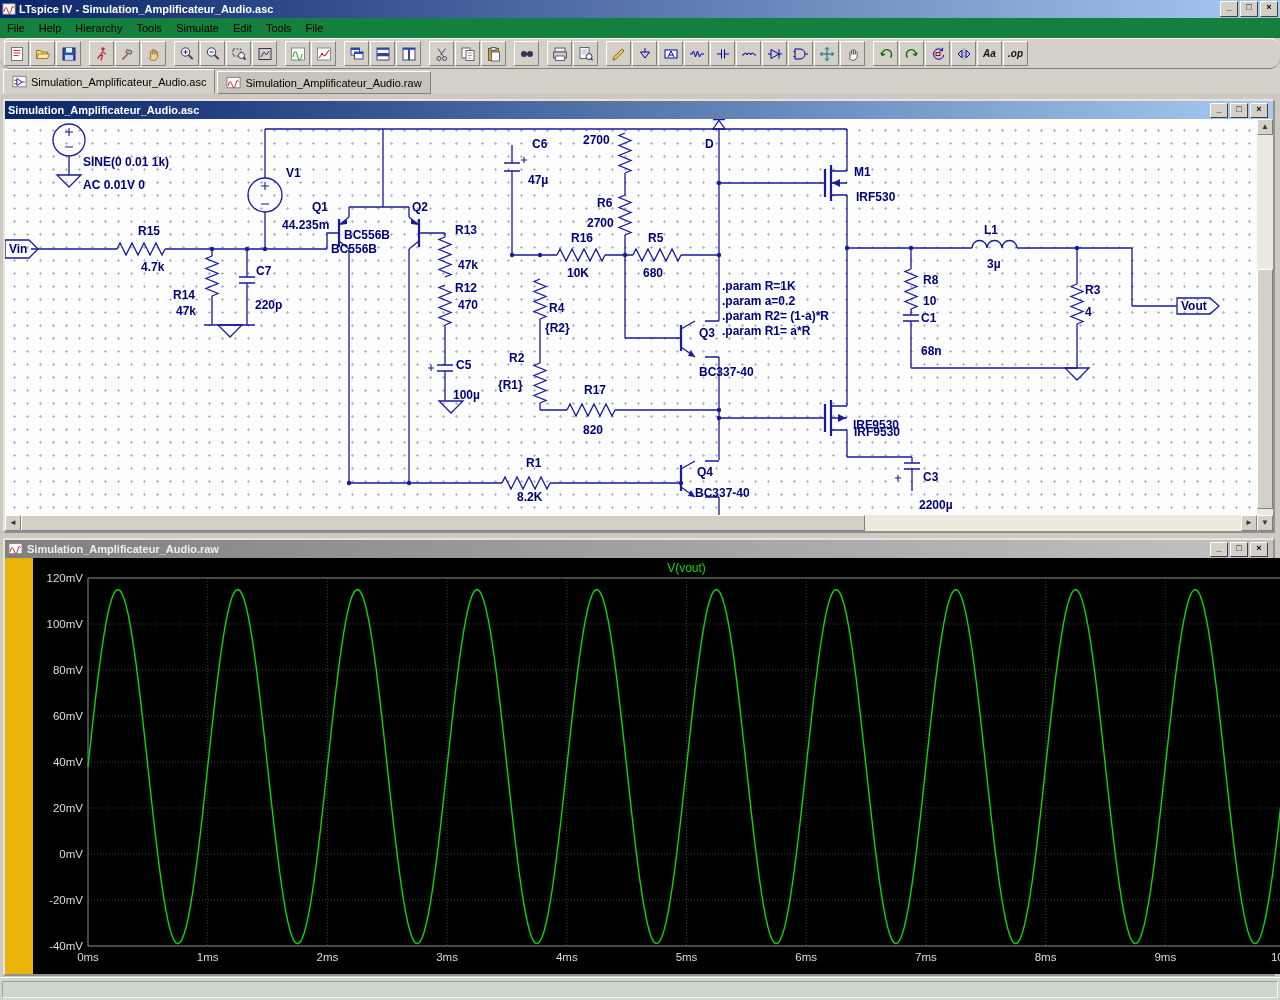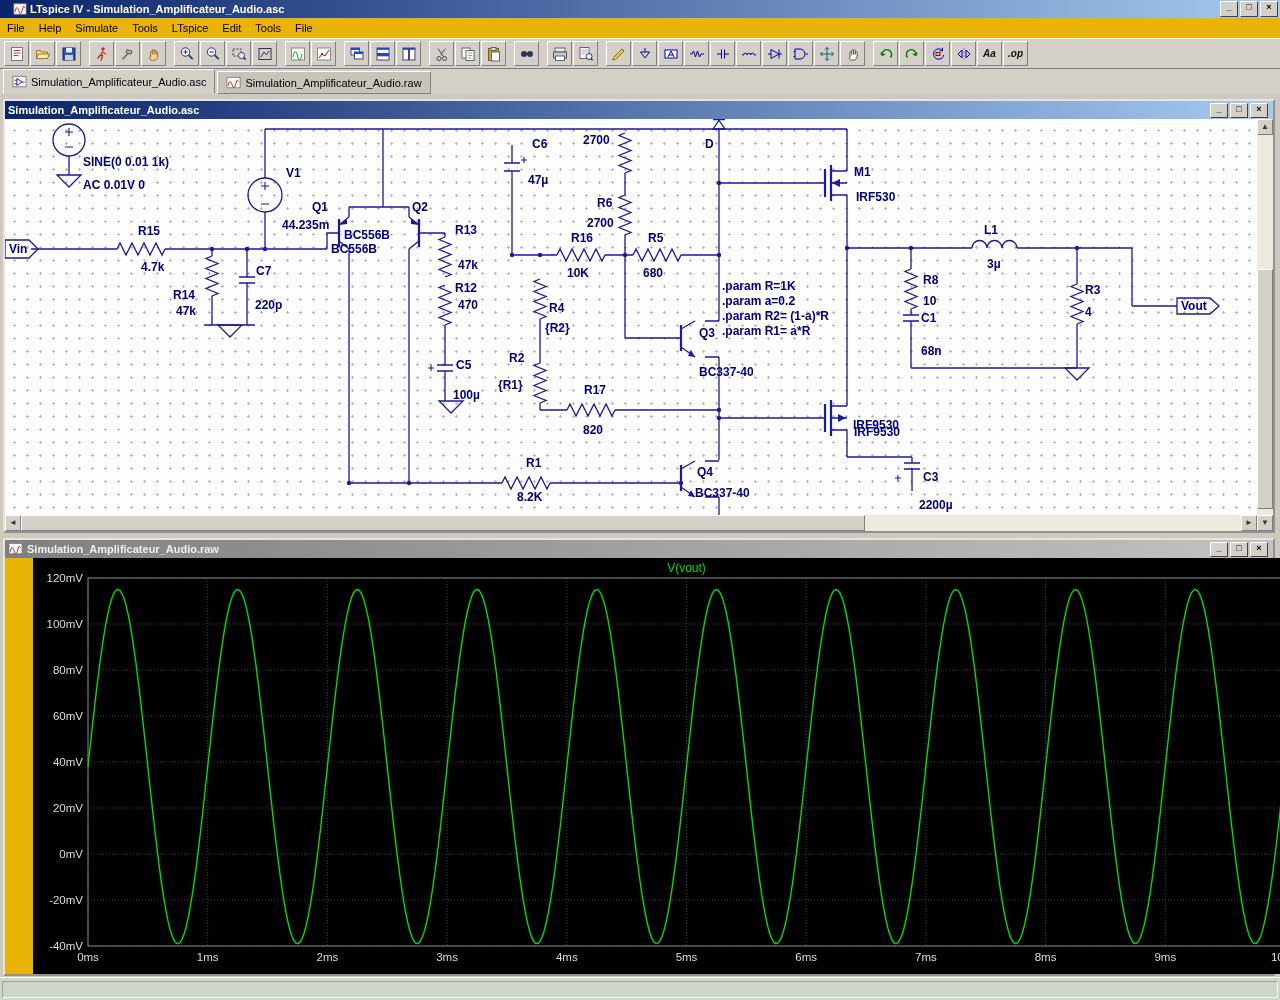--- a/index.html
+++ b/index.html
@@ -1,33 +1,33 @@
 <!DOCTYPE html>
 <html><head>
 <meta charset="utf-8">
 <style>
   html,body{margin:0;padding:0;}
   body{width:1280px;height:1000px;position:relative;background:#d4d0c8;
        font-family:"Liberation Sans",sans-serif;overflow:hidden;-webkit-font-smoothing:none;}
   
   .titlebar{position:absolute;left:0;top:0;width:1280px;height:18px;
     background:linear-gradient(to right,#0a246a,#a6caf0);display:flex;align-items:center;
-    color:#fff;font-size:11px;font-weight:bold;box-sizing:border-box;padding-left:13px;}
+    color:#fff;font-size:11px;font-weight:bold;box-sizing:border-box;padding-left:2px;}
   .titlebar .ticon{width:14px;height:14px;margin-right:3px;flex:none;}
   .winbtns{margin-left:auto;display:flex;padding-right:2px;}
   .winbtn{width:16px;height:14px;background:#d4d0c8;border:1px solid;border-color:#ffffff #404040 #404040 #ffffff;
     font-size:9px;line-height:11px;text-align:center;color:#000;margin-left:2px;font-weight:bold;}
   
   .menubar{position:absolute;left:0;top:18px;width:1280px;height:20px;display:flex;align-items:center;
-    font-size:11px;color:#000;background:#eab308;}
+    font-size:11px;color:#000;background:#15803d;}
   .menu-item{padding:3px 7px;}
   
   .toolbar{position:absolute;left:0;top:38px;width:1280px;height:31px;display:flex;align-items:center;
     padding-left:4px;box-sizing:border-box;background:#d4d0c8;
-    border-top:1px solid #ffffff;border-bottom:1px solid #808080;}
+    border-top:1px solid #ffffff;border-bottom:1px solid #808080;border-radius:10px;}
   .tbtn{width:23px;height:23px;flex:none;background:#d4d0c8;border:1px solid;
     border-color:#ffffff #808080 #808080 #ffffff;margin-right:1px;display:flex;
     align-items:center;justify-content:center;}
   .tbtn svg{width:16px;height:16px;}
   .tglyph{font-size:10px;font-weight:bold;color:#111;font-style:italic;}
   .tgap{width:7px;flex:none;}
   
   .tabbar{position:absolute;left:0;top:69px;width:1280px;height:25px;display:flex;align-items:flex-end;
     padding-left:3px;box-sizing:border-box;background:#d4d0c8;}
   .tab{height:21px;display:flex;align-items:center;padding:0 8px;font-size:11px;color:#000;
@@ -77,23 +77,23 @@
   <span class="winbtns">
     <span class="winbtn">_</span>
     <span class="winbtn">□</span>
     <span class="winbtn">×</span>
   </span>
 </div>
 
 <div class="menubar">
     <span class="menu-item">File</span>
     <span class="menu-item">Help</span>
+    <span class="menu-item">Hierarchy</span>
+    <span class="menu-item">Tools</span>
     <span class="menu-item">Simulate</span>
-    <span class="menu-item">Tools</span>
-    <span class="menu-item">LTspice</span>
     <span class="menu-item">Edit</span>
     <span class="menu-item">Tools</span>
     <span class="menu-item">File</span>
   </div>
 
 <div class="toolbar">
     <div class="tbtn">
       <svg viewBox="0 0 16 16">
         <rect x="2.5" y="1.5" width="11" height="13" fill="#fff" stroke="#777"></rect>
         <path d="M4.5 4.5h7M4.5 7h7M4.5 9.5h5" stroke="#d33" fill="none"></path>

